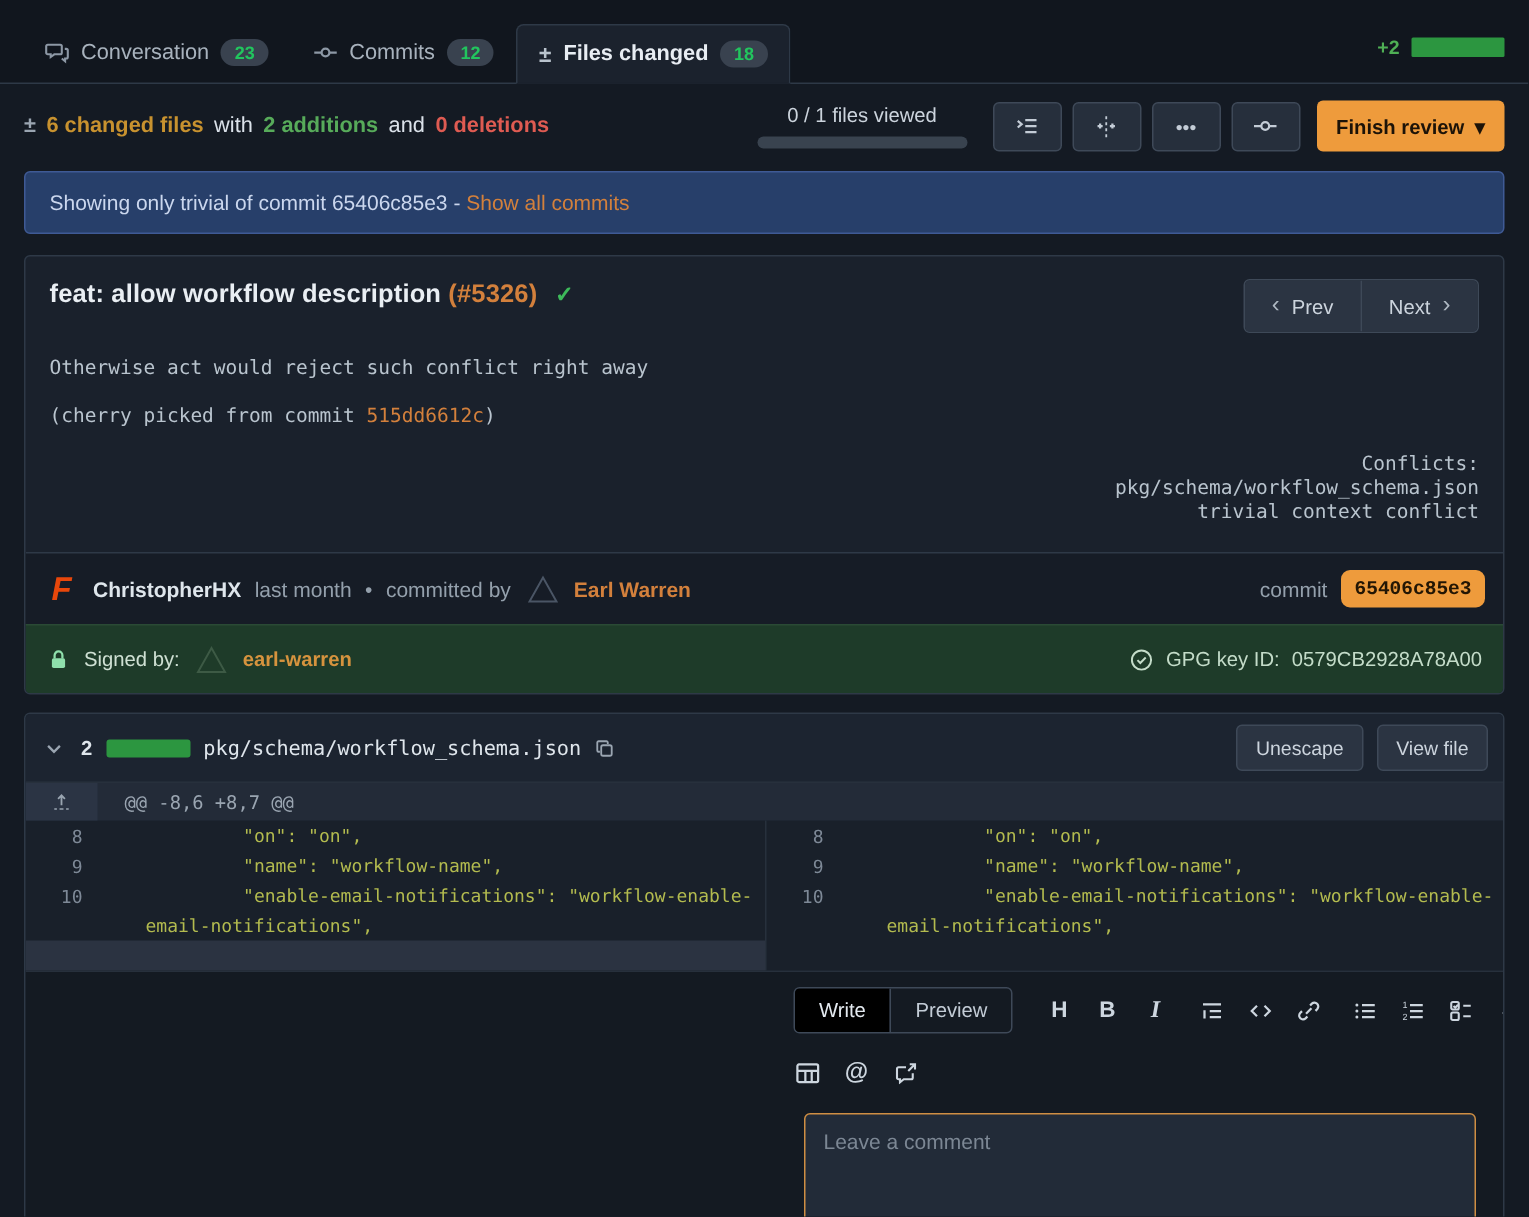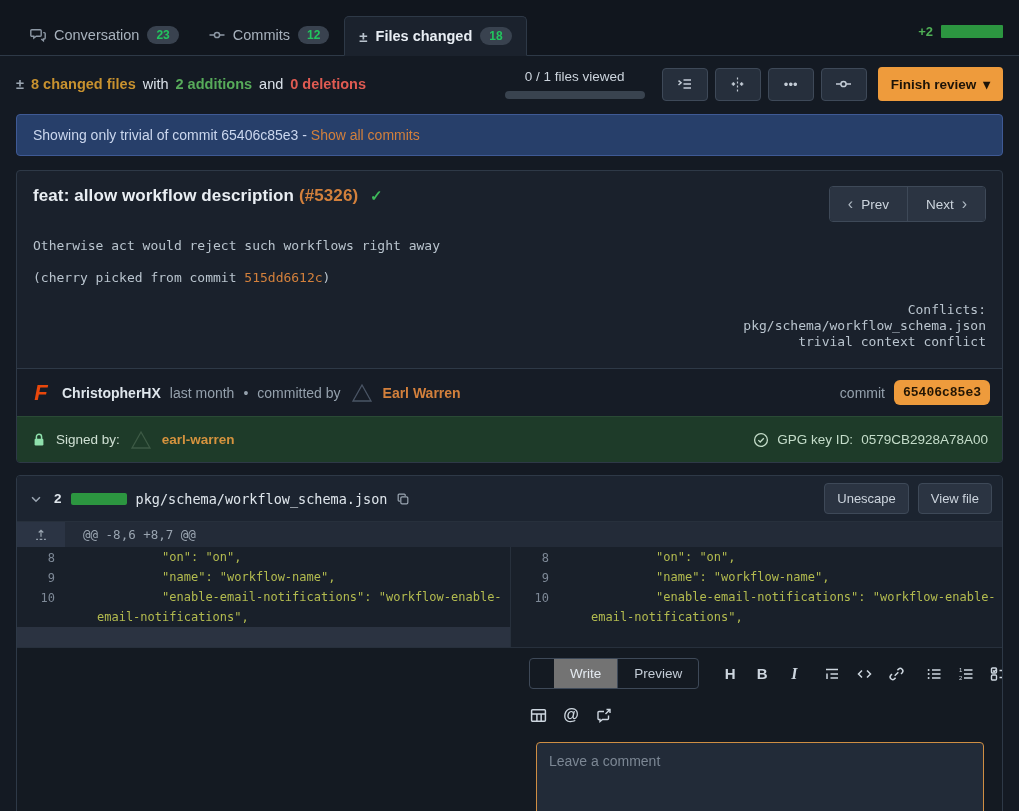--- a/index.html
+++ b/index.html
@@ -135,21 +135,21 @@
 
   
   .commentrow{ display:flex; background:#141a22; min-height:168px; border-top:1px solid #27303c;}
   .commentrow .cspacer{ width:494px; flex-shrink:0;}
   .editor{ flex:1; padding:10px 24px 0 18px;}
   .ed-row1{ display:flex; align-items:center; gap:14px;}
   .wp-group{ display:flex; border:1px solid var(--border2); border-radius:4px;
     overflow:hidden; margin-right:8px;}
   .wp-btn{ padding:7px 16px; font-size:13.5px; color:#c3ccd6; background:transparent;
     border:none; cursor:pointer; font-family:"Liberation Sans",sans-serif;}
-  .wp-btn.active{ background:#737373; color:#e4eaf0;margin-left:24px;}
+  .wp-btn.active{ background:#000000; color:#e4eaf0;}
   .wp-btn + .wp-btn{ border-left:1px solid var(--border2);}
   .edicon{ color:#cdd6df; cursor:pointer; display:flex; align-items:center;
     justify-content:center; min-width:18px; height:20px; font-size:15px;}
   .edicon.txt-h{ font-weight:700; font-size:15px;}
   .edicon.txt-b{ font-weight:800; font-size:15px;}
   .edicon.txt-i{ font-style:italic; font-weight:600; font-family:"Liberation Serif",serif; font-size:16px;}
   .edicon.arrow{ font-size:16px;}
   .ed-row2{ display:flex; align-items:center; gap:15px; margin-top:16px;}
   .ed-row2 .spacer{ flex:1;}
   .edicon.at{ font-size:16px; font-weight:600;}
@@ -192,21 +192,21 @@
   <div class="spacer"></div>
   <div class="topstat">
     <span class="plus">+2</span>
     <span class="bar"></span>
   </div>
 </div>
 
 <div class="sumrow">
   <div class="sum-left">
     <span class="pm">±</span>
-    <a class="link-orange">8 changed files</a>
+    <a class="link-orange">6 changed files</a>
     <span>with</span>
     <span class="add">2 additions</span>
     <span>and</span>
     <span class="del">0 deletions</span>
   </div>
   <div class="sum-right">
     <div class="viewedbox">
       <span class="vlabel">0 / 1 files viewed</span>
       <div class="vbar"></div>
     </div>
@@ -257,21 +257,21 @@
           <span class="chev">‹</span>
           <span>Prev</span>
         </button>
         <button class="pn-btn">
           <span>Next</span>
           <span class="chev">›</span>
         </button>
       </div>
     </div>
     <div class="cb-body">
-      <p>Otherwise act would reject such workflows right away</p>
+      <p>Otherwise act would reject such conflict right away</p>
       <p>
         <span>(cherry picked from commit </span><a>515dd6612c</a><span>)</span>
       </p>
       <pre>Conflicts:
     pkg/schema/workflow_schema.json
     trivial context conflict</pre>
     </div>
     <div class="cb-meta">
       <span class="avatar-f">F</span>
       <span class="uname">ChristopherHX</span>

